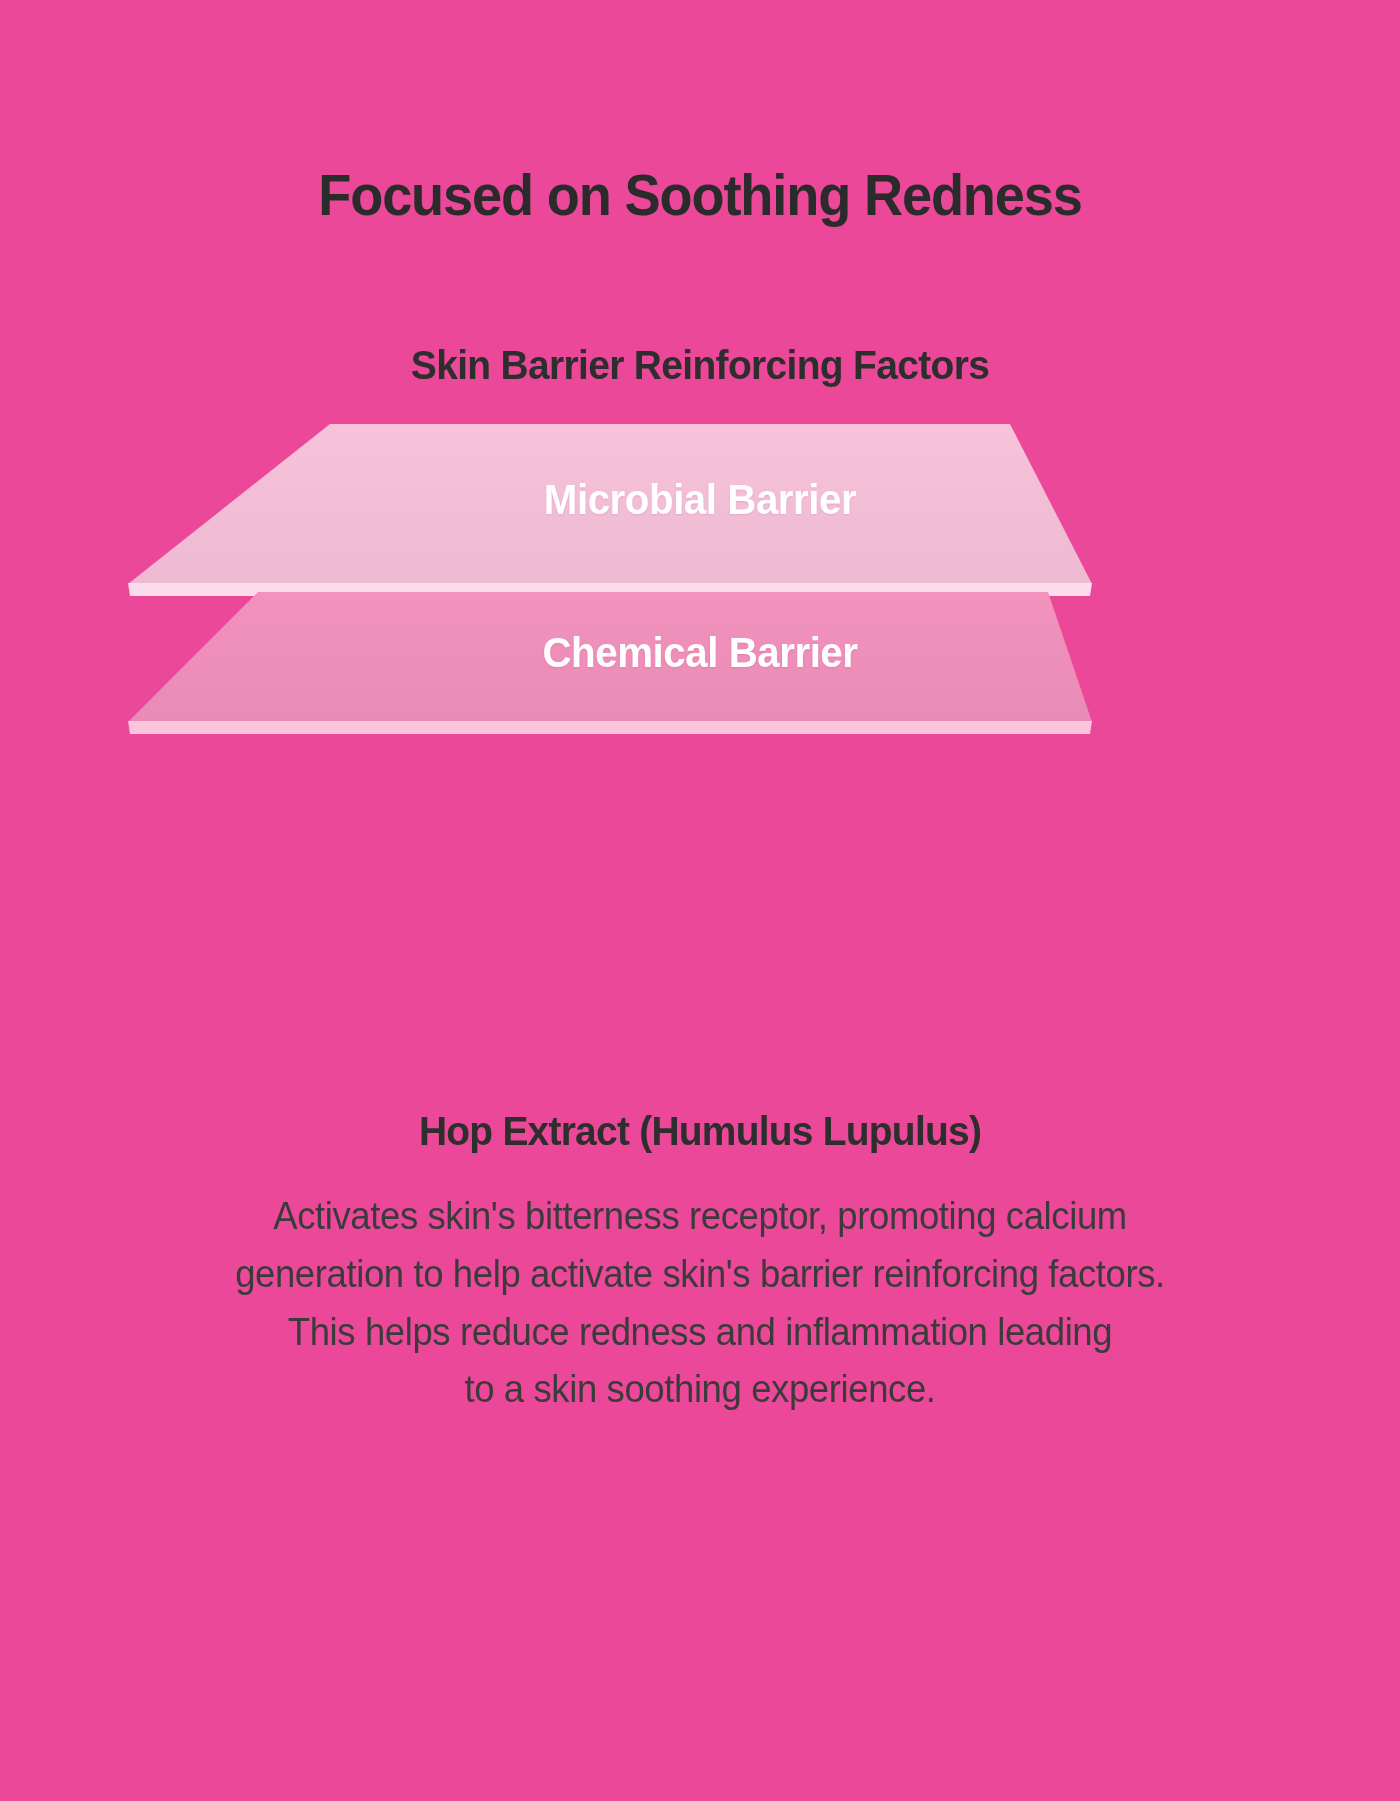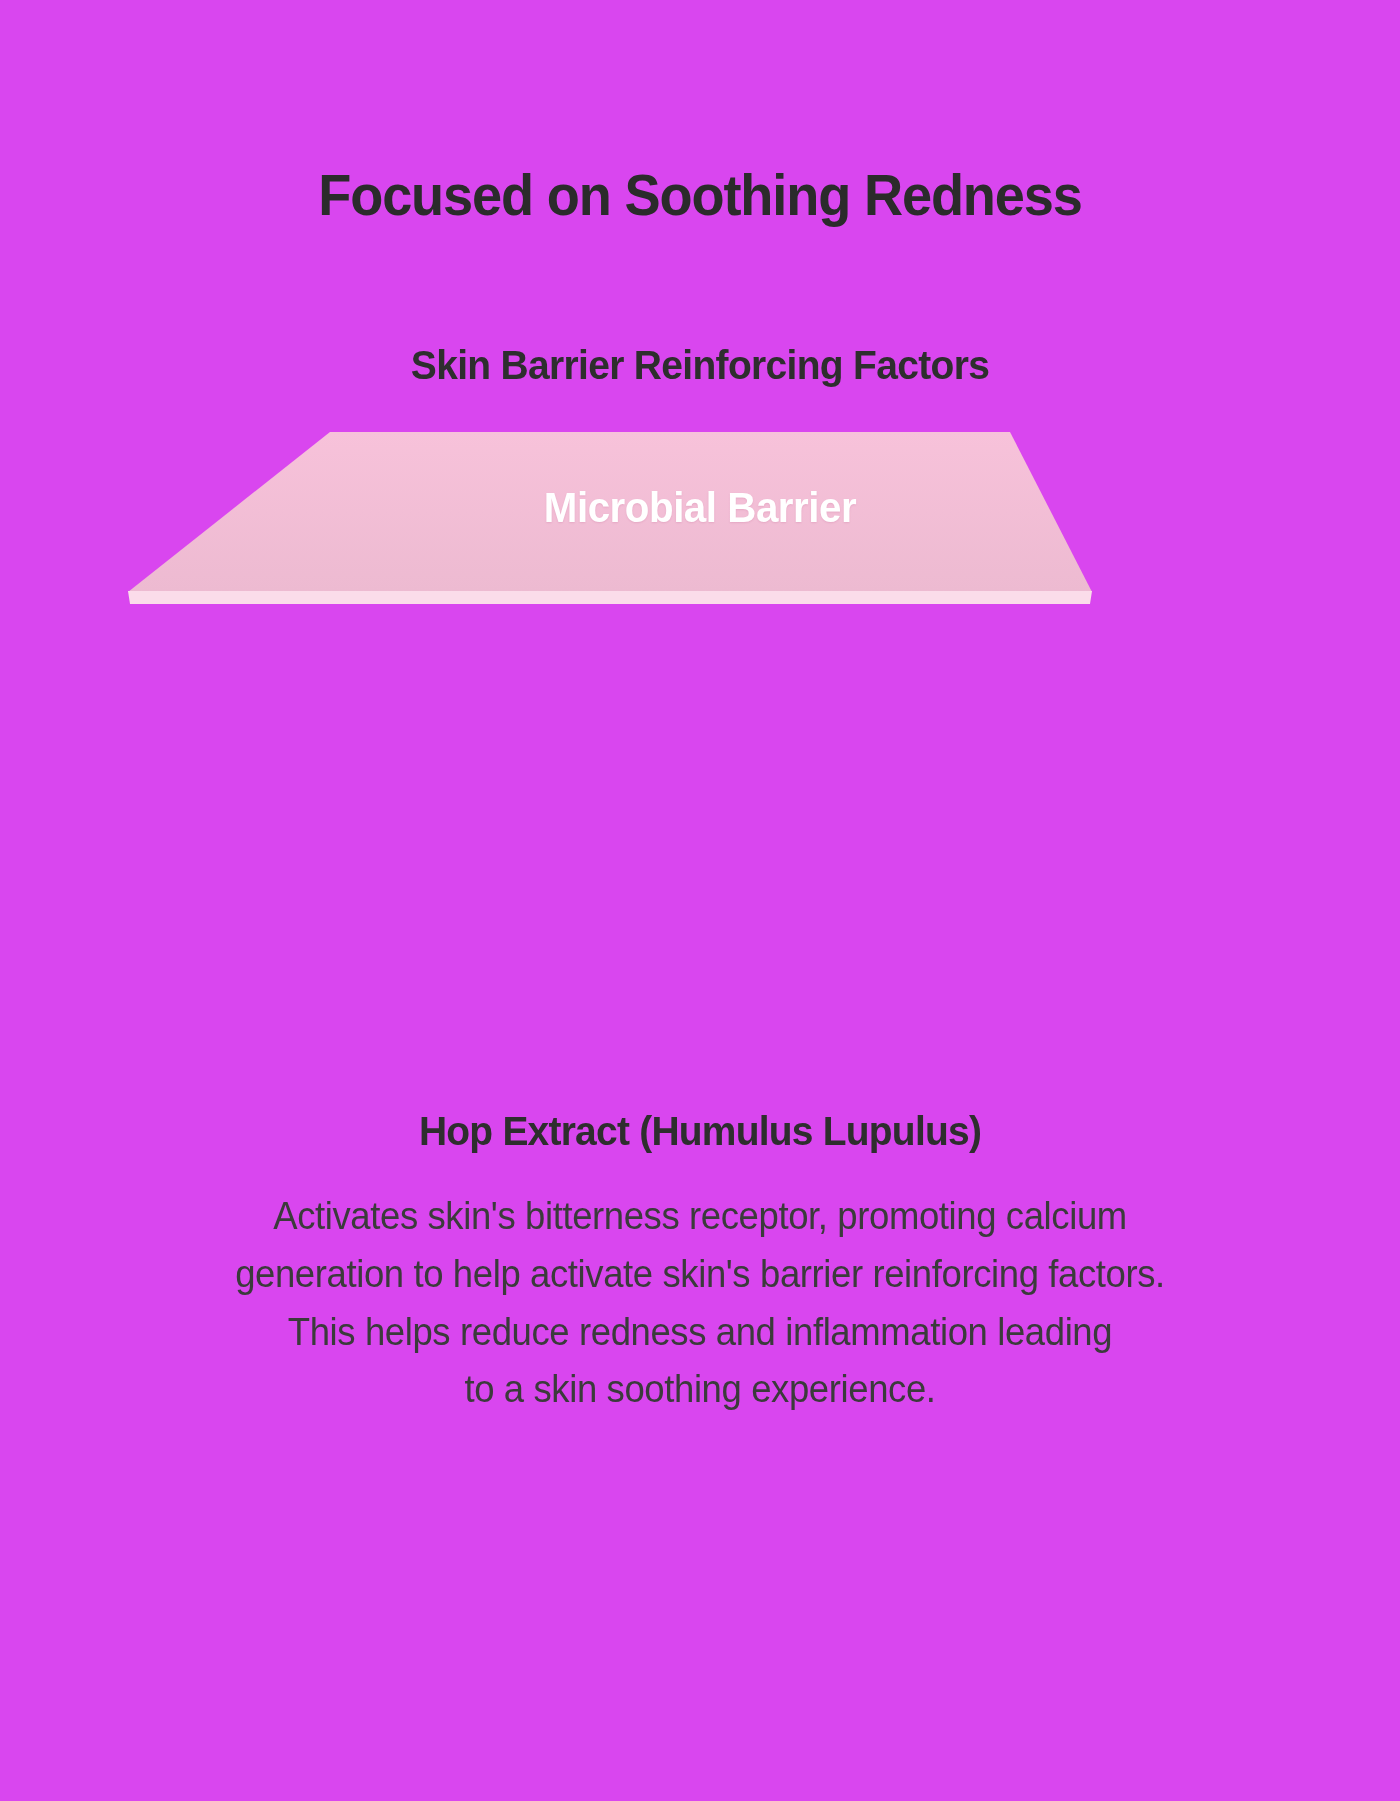--- a/index.html
+++ b/index.html
@@ -10,21 +10,21 @@
     height: 1801px;
     background: #f6f5f4;
     font-family: "Liberation Sans", sans-serif;
     -webkit-font-smoothing: antialiased;
   }
 
   .page {
     position: relative;
     width: 1400px;
     height: 1801px;
-    background: #d946ef;
+    background: #ec4899;
     overflow: hidden;
   }
 
   
   .main-title {
     position: absolute;
     top: 164px;
     left: 0;
     width: 1400px;
     text-align: center;
@@ -58,21 +58,20 @@
     top: 424px;
     left: 0;
     width: 1400px;
     height: 600px;
   }
 
   .layer {
     position: absolute;
     left: 0;
     width: 1400px;
-    margin-top: 8px;
   }
 
   .layer-shape {
     position: relative;
     width: 1400px;
     height: 100%;
   }
 
   
   .layer-shadow {
@@ -159,20 +158,28 @@
 
     <div class="layer" id="layer-0" style="top: 0px; height: 160px; z-index: 10;">
       <div class="layer-shape">
         <div class="layer-shadow" style="clip-path: polygon(23.571% 0px, 72.143% 0px, 78% 100%, 9.143% 100%);"></div>
         <div class="layer-face" style="clip-path: polygon(23.571% 0px, 72.143% 0px, 78% 100%, 9.143% 100%); background: linear-gradient(rgb(247, 194, 218) 0%, rgb(237, 186, 209) 100%);"></div>
         <div class="layer-edge" style="bottom: -12px; background: rgb(251, 220, 234); clip-path: polygon(9.143% 0px, 78% 0px, 77.857% 100%, 9.286% 100%);"></div>
         <div class="layer-label" style="color: rgb(255, 255, 255); top: 52px;">Microbial Barrier</div>
       </div>
     </div>
 
+    <div class="layer" id="layer-1" style="top: 168px; height: 130px; z-index: 11;">
+      <div class="layer-shape">
+        <div class="layer-shadow" style="clip-path: polygon(18.429% 0px, 74.857% 0px, 78% 100%, 9.143% 100%);"></div>
+        <div class="layer-face" style="clip-path: polygon(18.429% 0px, 74.857% 0px, 78% 100%, 9.143% 100%); background: linear-gradient(rgb(242, 146, 189) 0%, rgb(232, 140, 181) 100%);"></div>
+        <div class="layer-edge" style="bottom: -12px; background: rgb(249, 196, 220); clip-path: polygon(9.143% 0px, 78% 0px, 77.857% 100%, 9.286% 100%);"></div>
+        <div class="layer-label" style="color: rgb(255, 255, 255); top: 37px;">Chemical Barrier</div>
+      </div>
+    </div>
 
 
 
   </div>
 
   <h3 class="extract-title">Hop Extract (Humulus Lupulus)</h3>
 
   <p class="body-copy" id="ingredient-description">
       <span class="ln">Activates skin's bitterness receptor, promoting calcium</span>
       <span class="ln">generation to help activate skin's barrier reinforcing factors.</span>

